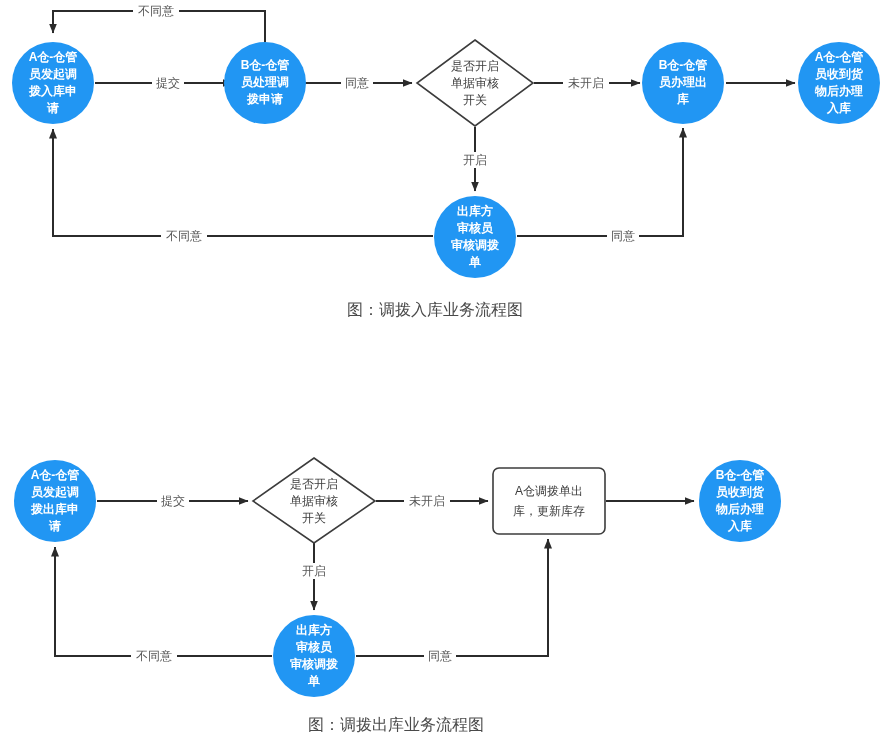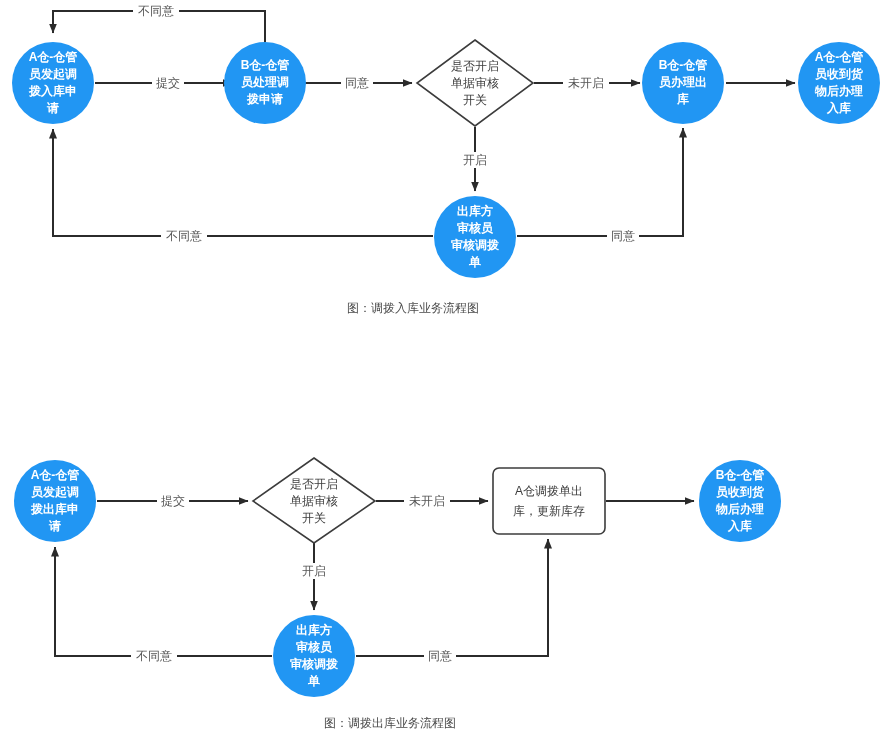--- a/index.html
+++ b/index.html
@@ -72,26 +72,26 @@
     font-size: 12px;
     text-anchor: middle;
     dominant-baseline: middle;
   }
   .edge-label-bg {
     fill: #ffffff;
   }
   .figure-caption {
     position: absolute;
     font-family: "Liberation Sans", "DejaVu Sans", sans-serif;
-    font-size: 12px;
+    font-size: 16px;
     color: #4a4a4a;
     white-space: nowrap;
   }
   #caption-1 { left: 347px; top: 300px; }
-  #caption-2 { left: 324px; top: 715px; }
+  #caption-2 { left: 308px; top: 715px; }
 </style>
 </head>
 <body>
 
 <div class="diagram-page">
 
   <svg class="flow-canvas" viewBox="0 0 887 742" xmlns="http://www.w3.org/2000/svg">
     <defs>
       <marker id="arrowhead" markerWidth="10" markerHeight="8" refX="9.5" refY="4" orient="auto" markerUnits="userSpaceOnUse">
         <path d="M0,0 L10,4 L0,8 z" fill="#2b2b2b"></path>

